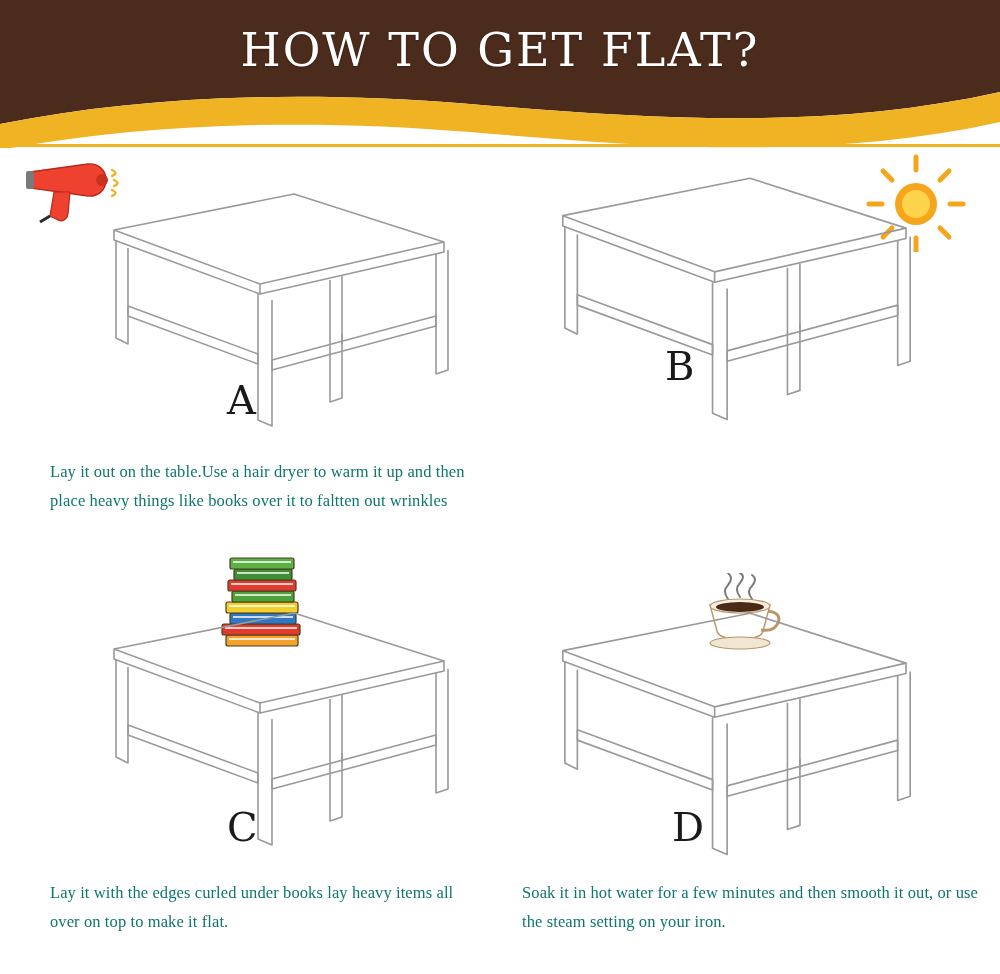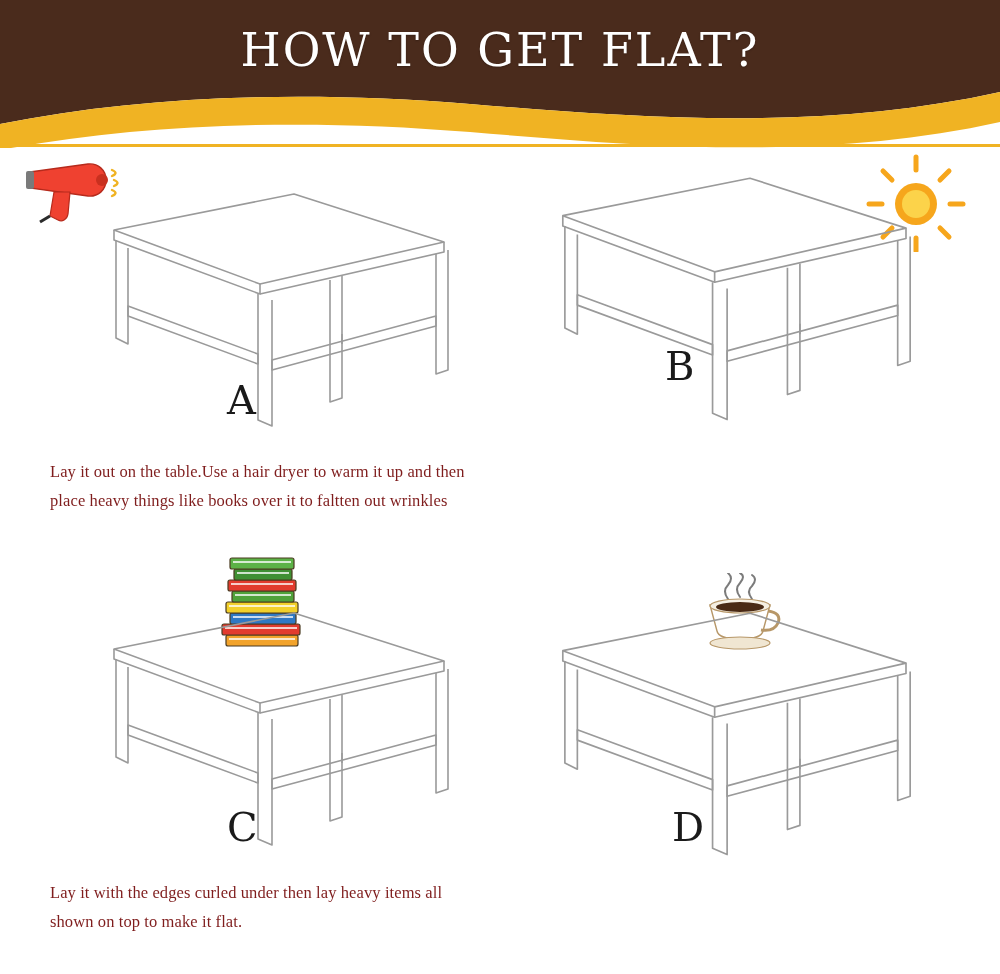--- a/index.html
+++ b/index.html
@@ -75,21 +75,21 @@
     position: absolute;
     font-family: "DejaVu Serif", serif;
     font-size: 40px;
     color: #1a1a1a;
     line-height: 1;
   }
   .caption {
     position: relative;
     font-family: "Liberation Serif", serif;
     font-size: 16.5px;
-    color: #7f1d1d;
+    color: #0f766e;
     line-height: 1.75;
     letter-spacing: 0.1px;
     max-width: 460px;
   }
 
   
   .prop {
     position: absolute;
   }
   .prop-dryer { left: 2px;  top: 6px; }
@@ -252,21 +252,21 @@
           <path d="M352,66 L352,186 L364,182 L364,62"></path>
           <path d="M246,92 L246,214 L258,210 L258,88"></path>
           <path d="M44,118 L174,166 L174,176 L44,128 Z"></path>
           <path d="M188,172 L352,128 L352,138 L188,182 Z"></path>
           <path d="M258,146 L258,156"></path>
         </g>
       </svg>
 
       <div class="badge">C</div>
     </div>
-    <div class="caption">Lay it with the edges curled under then lay heavy items all shown on top to make it flat.</div>
+    <div class="caption">Lay it with the edges curled under books lay heavy items all over on top to make it flat.</div>
   </div>
 
   <div class="panel p-d">
     <div class="panel-art">
 
       <div class="prop prop-cup">
         <svg width="100" height="80" viewBox="0 0 100 80">
           <g>
             <g stroke="#5b5b5b" stroke-width="2" fill="none" stroke-linecap="round" opacity="0.8">
               <path d="M36,26 q-6,-8 0,-14 q6,-7 0,-12"></path>
@@ -292,15 +292,16 @@
           <path d="M352,66 L352,186 L364,182 L364,62"></path>
           <path d="M246,92 L246,214 L258,210 L258,88"></path>
           <path d="M44,118 L174,166 L174,176 L44,128 Z"></path>
           <path d="M188,172 L352,128 L352,138 L188,182 Z"></path>
           <path d="M258,146 L258,156"></path>
         </g>
       </svg>
 
       <div class="badge">D</div>
     </div>
+    <div class="caption">Soak it in hot water for a few minutes and then smooth it out, or use the steam setting on your iron.</div>
   </div>
 
 </div>
 
 </body></html>

